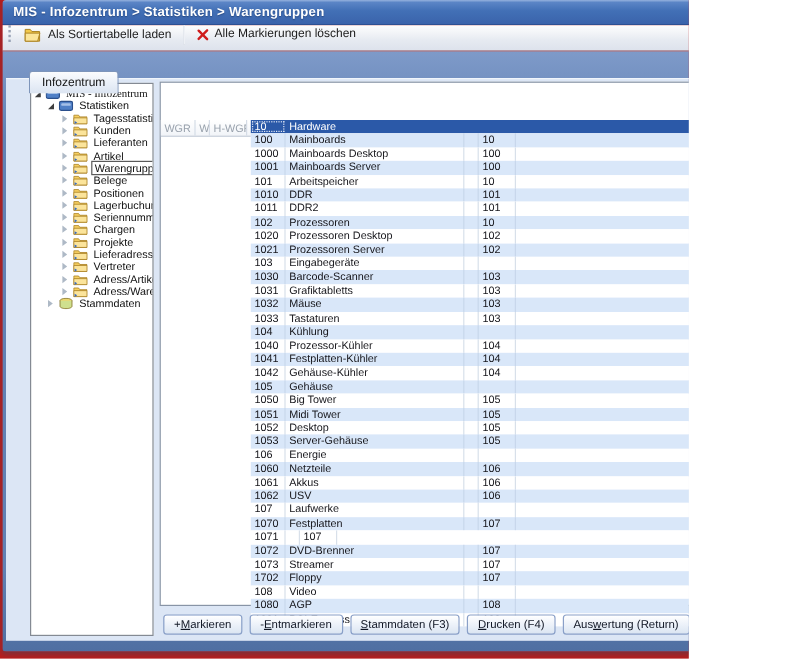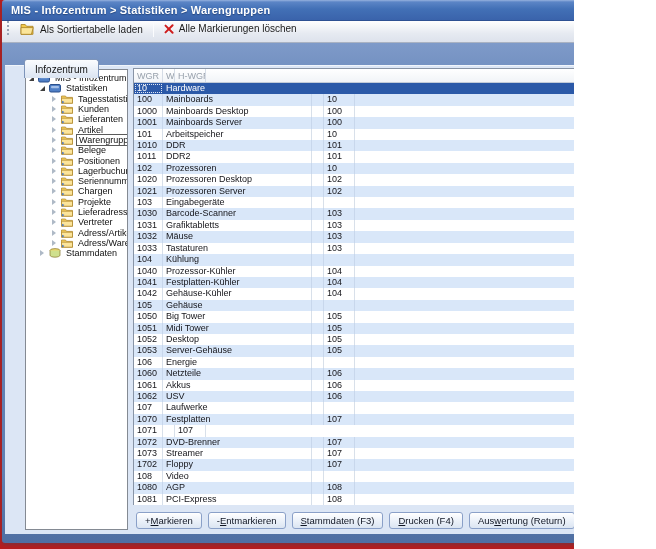--- a/index.html
+++ b/index.html
@@ -42,33 +42,33 @@
          background:linear-gradient(180deg,#fbfcfe,#e9eff8 55%,#dbe4f1);
          border:1px solid #7e95ba; border-bottom:none; border-radius:3px 3px 0 0;margin-top:13px; }
   .tabpage { position:absolute; left:3px; right:5px; top:22px; bottom:9px;
              background:#dce6f5; border-top:1px solid #f0f5fb; }
 
   
   .tree-panel { position:absolute; left:20px; top:3px; width:103px; bottom:4px;
                 background:#fff; border:1px solid #848a93; padding-top:3px; overflow:hidden; }
   .tree-item { height:10.3px; display:flex; align-items:center; font-size:9px; color:#101010;
                white-space:nowrap; }
-  .lvl0 { padding-left:3px; } .lvl1 { padding-left:14px; } .lvl2 { padding-left:26px; }
+  .lvl0 { padding-left:3px;font-family:Liberation Serif, serif; } .lvl1 { padding-left:14px; } .lvl2 { padding-left:26px; }
   .twisty { width:8px; height:8px; display:flex; align-items:center; margin-right:1px; flex:none; }
   .twisty.open::before { content:""; width:0; height:0; border-bottom:5px solid #3f3f3f; border-left:5px solid transparent; }
   .twisty.closed::before { content:""; width:0; height:0; border-top:3px solid transparent;
                            border-bottom:3px solid transparent; border-left:4px solid #aeb9c6; }
   .node-icon { width:12px; height:10px; margin-right:3px; flex:none; display:flex; align-items:center; }
   .tree-label { padding:0 2px; line-height:10px; }
   .tree-label.selected { border:1px solid #5a5a5a; background:#fff; }
 
   
   .grid { position:absolute; left:128px; top:2px; width:501px; height:437px;
           border:1px solid #8894a6; background:#fff; display:flex; }
-  .grid-main { flex:1; display:flex; flex-direction:column; min-width:0; }
+  .grid-main { flex:1; display:flex; flex-direction:row; min-width:0;margin-top:31px; }
   .grid-head { height:14px; display:flex; background:linear-gradient(180deg,#ffffff,#f1f4f8);
                border-bottom:1px solid #c2cbd8; flex:none; }
   .hcell { font-size:9px; color:#98a1ac; padding-left:3px; display:flex; align-items:center;
            border-right:1px solid #d5dce6; overflow:hidden; white-space:nowrap; }
   .grid-rows { flex:1; display:flex; flex-direction:column; }
   .grid-row { height:11.42px; display:flex; background:#fff; flex:none; }
   .grid-row:nth-child(even) { background:#d9e7f9; }
   .grid-row.selected { background:#2b59a8; color:#fff; }
   .cell { font-size:9px; color:#15151a; padding-left:3px; line-height:11.4px; overflow:hidden;
           white-space:nowrap; border-right:1px solid #d8e0ea; }

